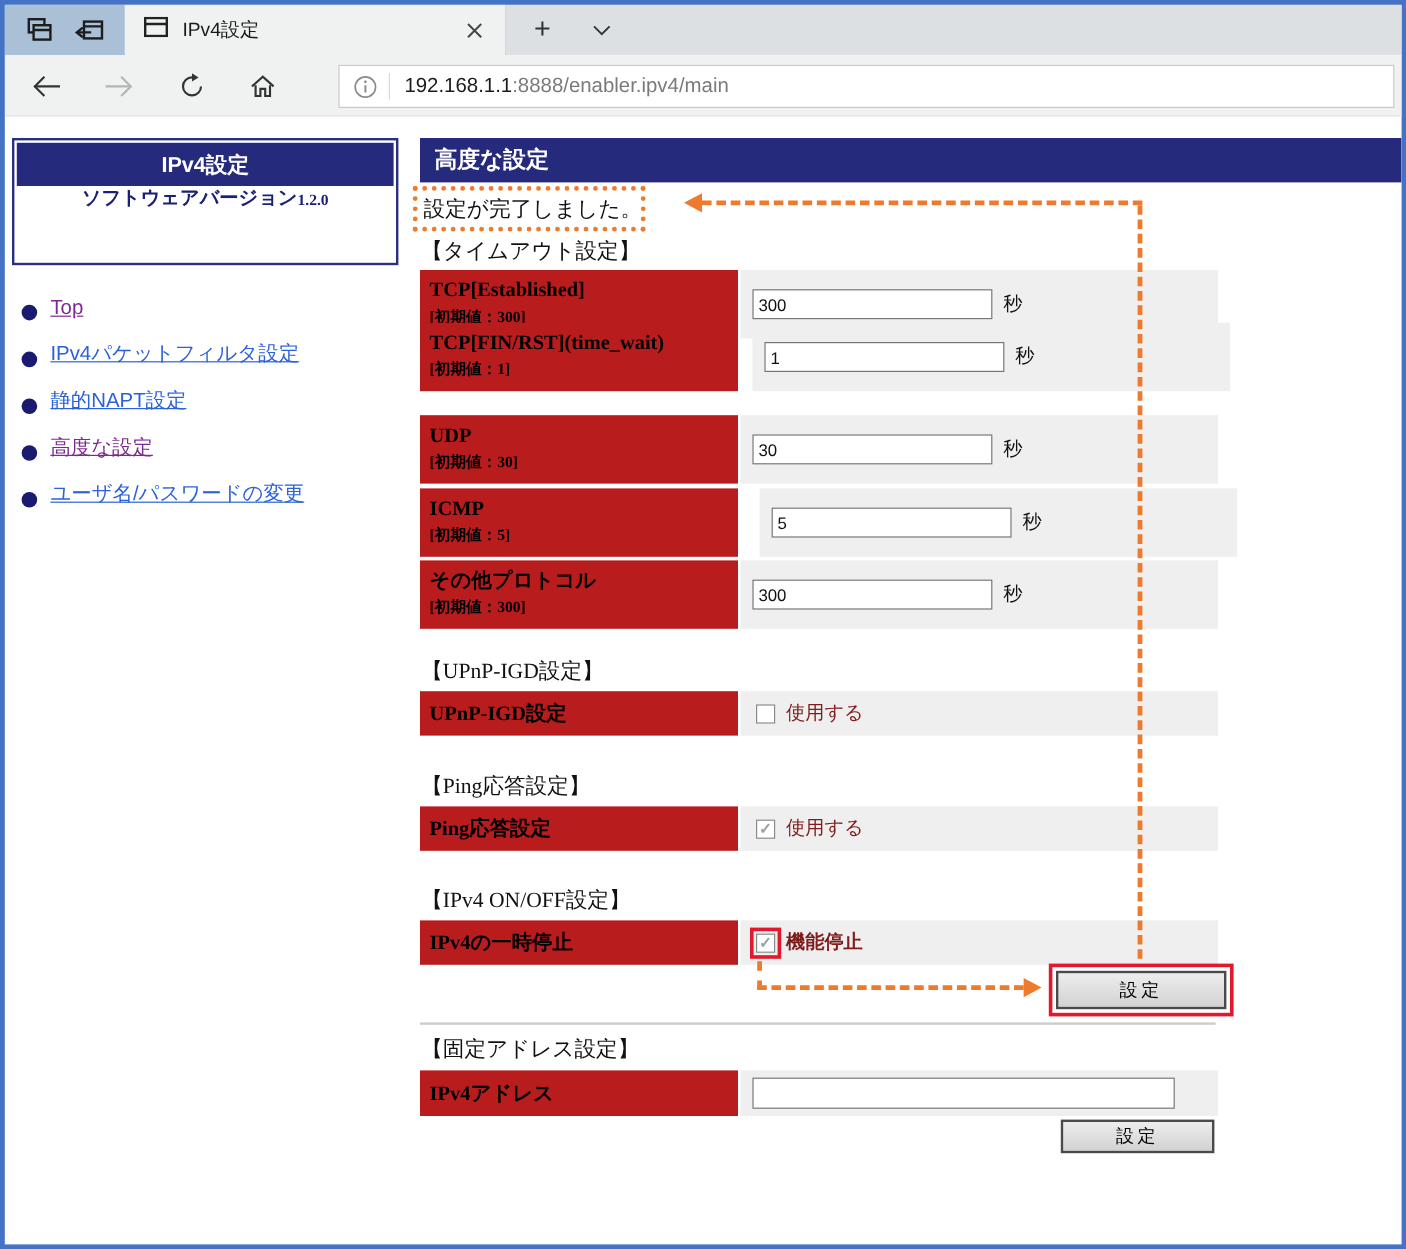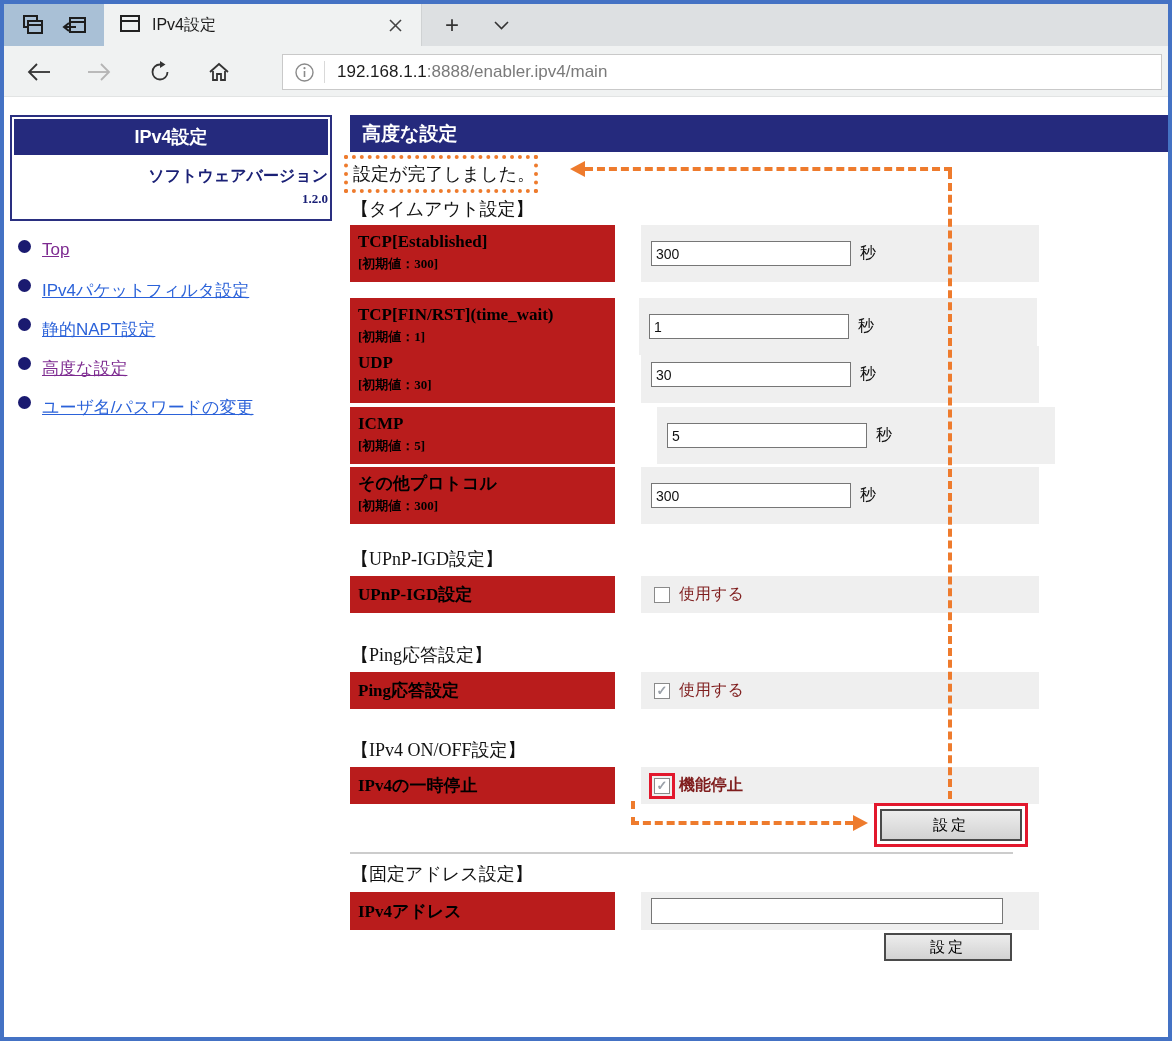--- a/index.html
+++ b/index.html
@@ -22,43 +22,43 @@
   .nav-ico { top:7px; width:38px; height:38px; display:flex; align-items:center; justify-content:center; }
   .addressbar { left:278px; top:8px; width:880px; height:36px; background:#ffffff; border:1px solid #c9c9c9; display:flex; align-items:center; }
   .url-sep { width:1px; height:22px; background:#d9d9d9; margin:0 12px 0 10px; }
   .url { font-size:17px; white-space:nowrap; }
   .url .host { color:#1b1b1b; }
   .url .rest { color:#7a7a7a; }
 
   
   .side-box { left:6px; top:111px; width:322px; height:106px; border:2px solid #2a2f80; padding:2px; background:#ffffff; }
   .side-box-head { height:36px; background:#252a7d; color:#ffffff; font-weight:bold; font-size:18px; display:flex; align-items:center; justify-content:center; }
-  .side-box-body { height:62px; display:flex; flex-direction:column; align-items:flex-end; justify-content:center; color:#1a2076; }
+  .side-box-body { height:62px; display:flex; flex-direction:row; align-items:flex-start; justify-content:center; color:#1a2076; }
   .sw-label { font-weight:bold; font-size:16px; }
   .sw-ver { font-weight:bold; font-size:13px; margin-top:4px; font-family:"Liberation Serif", serif; }
 
   .side-links { left:14px; top:236px; width:330px; }
-  .side-link-item { display:flex; align-items:flex-start; height:27px; margin-bottom:12px; }
+  .side-link-item { display:flex; align-items:flex-end; height:27px; margin-bottom:12px; }
   .bullet { width:13px; height:13px; border-radius:50%; background:#1a1a70; margin-right:11px; flex:0 0 auto; }
   .side-link-item a { font-size:17px; color:#2b62d9; text-decoration:underline; cursor:pointer; }
   .side-link-item a.visited { color:#7d2a90; }
 
   
   .page-title { left:346px; top:111px; width:818px; height:37px; background:#252a7d; color:#ffffff; font-weight:bold; font-size:19px; line-height:37px; padding-left:12px; }
   .status-box { left:340px; top:151px; width:194px; height:38px; border:4px dotted #ee7b2d; display:flex; align-items:center; padding-left:5px; }
   .status-msg { font-size:18px; color:#111; white-space:nowrap; }
 
   .sect-head { font-size:18px; color:#111; font-family:"Liberation Serif", serif; white-space:nowrap; }
 
   .cell-l { background:#b91c1c; width:265px; padding:7px 6px 6px 8px; font-family:"Liberation Serif", serif; font-weight:bold; color:#000; }
   .cell-l .l1 { font-size:17px; line-height:20px; }
   .cell-l .l2 { font-size:13px; line-height:15px; margin-top:4px; }
   .cell-l.single { display:flex; align-items:center; }
   .cell-l.single .l1 { font-size:17px; }
-  .cell-r { background:#efefef; width:398px; display:flex; align-items:center; padding-left:10px;margin-left:24px; }
+  .cell-r { background:#efefef; width:398px; display:flex; align-items:center; padding-left:10px; }
   .num-input { width:200px; height:25px; border:1px solid #767676; background:#fff; font-size:14px; padding:0 4px; font-family:"Liberation Sans", sans-serif; color:#111; }
   .wide-input { width:352px; height:26px; border:1px solid #767676; background:#fff; font-size:14px; padding:0 4px; }
   .unit { font-size:16px; margin-left:9px; color:#111; }
 
   .checkbox { width:16px; height:16px; background:#fff; border:1px solid #8a8a8a; display:inline-flex; align-items:center; justify-content:center; position:relative; flex:0 0 auto; }
   .checkbox.is-checked::after { content:"✓"; color:#9aa0a8; font-size:13px; font-weight:bold; }
   .cb-label { font-size:16px; color:#7f1d1d; margin-left:9px; }
   .red-outline { outline:3px solid #e2182d; outline-offset:2px; }
 
   .btn { background:linear-gradient(#ededed,#d2d2d2); border:2px solid #4a4a4a; font-size:15px; letter-spacing:3px; color:#000; display:flex; align-items:center; justify-content:center; cursor:pointer; font-family:"Liberation Sans", sans-serif; }
@@ -198,21 +198,21 @@
   <div class="abs" style="left:346px;top:221px;display:flex;gap:2px;">
     <div class="cell-l" style="height:57px;">
       <div class="l1">TCP[Established]</div>
       <div class="l2">[初期値：300]</div>
     </div>
     <div class="cell-r" style="height:57px;">
       <input class="num-input" value="300" style="">
       <span class="unit">秒</span>
     </div>
   </div>
-  <div class="abs" style="left:346px;top:294px;display:flex;gap:0;">
+  <div class="abs" style="left:346px;top:265px;display:flex;gap:12px;">
     <div class="cell-l" style="height:57px;">
       <div class="l1">TCP[FIN/RST](time_wait)</div>
       <div class="l2">[初期値：1]</div>
     </div>
     <div class="cell-r" style="height:57px;">
       <input class="num-input" value="1" style="">
       <span class="unit">秒</span>
     </div>
   </div>
   <div class="abs" style="left:346px;top:342px;display:flex;gap:2px;">

